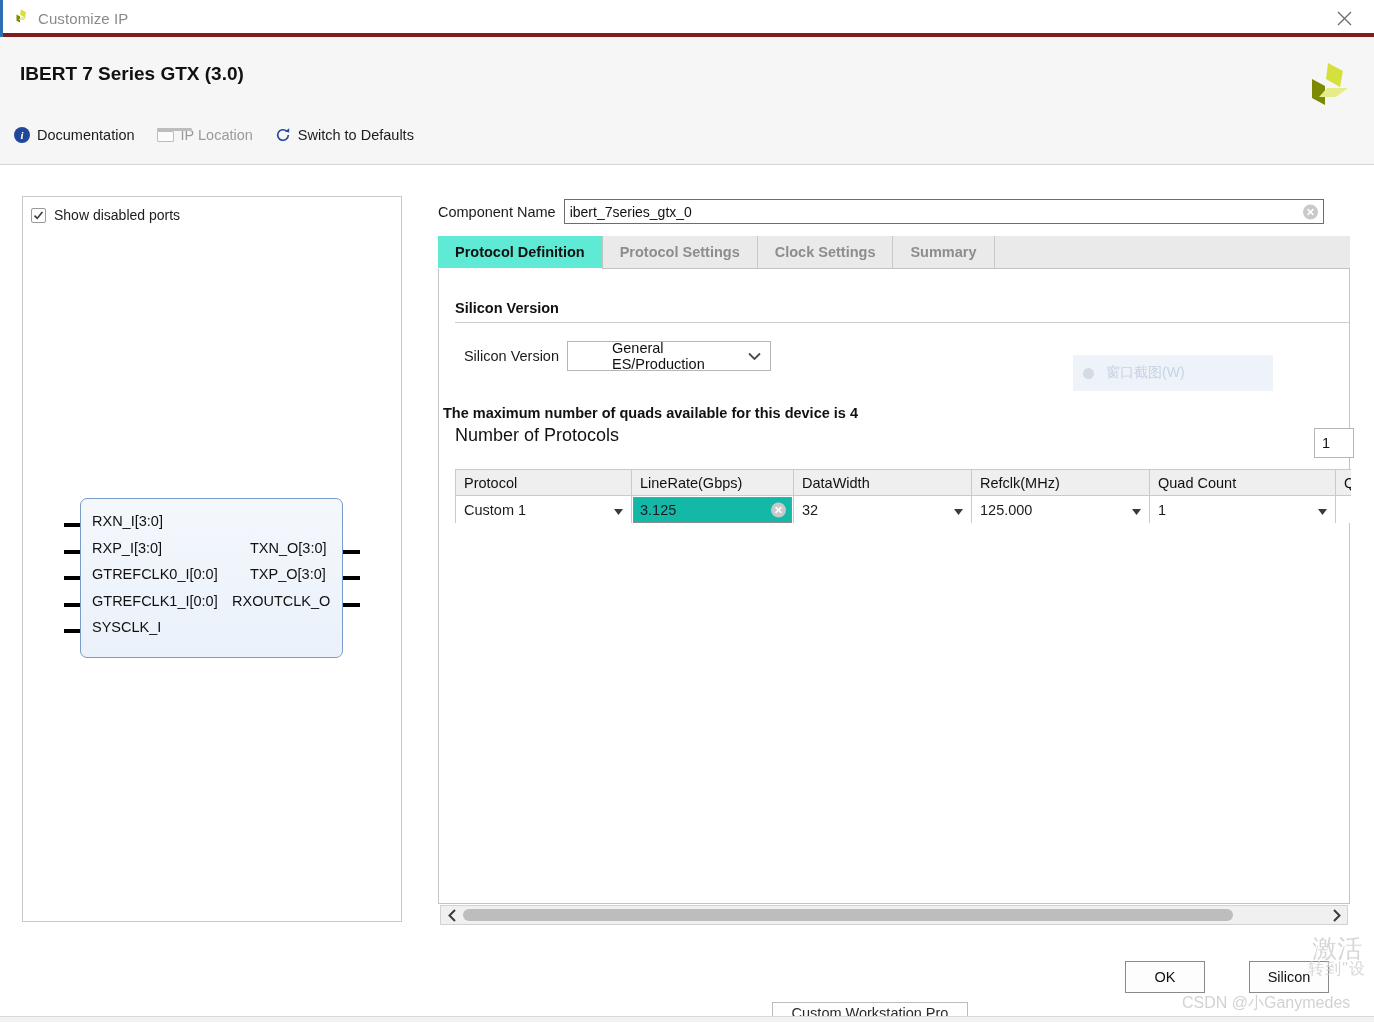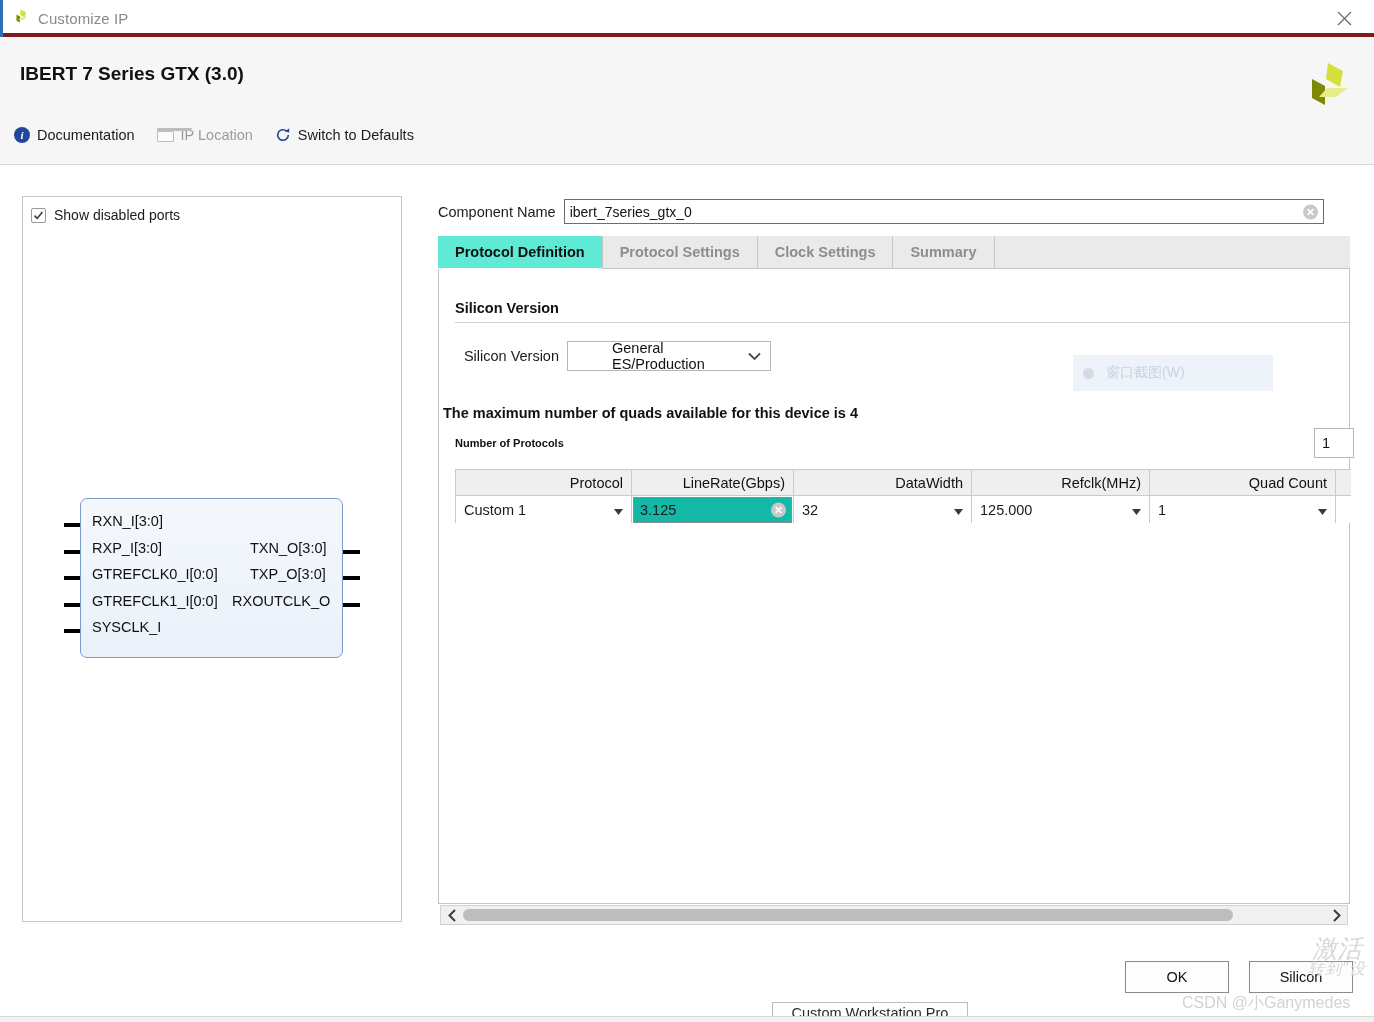--- a/index.html
+++ b/index.html
@@ -216,22 +216,22 @@
   .combo .chev {
     position: absolute; right: 9px; top: 50%;
     transform: translateY(-50%);
   }
 
   .maxquads {
     position: absolute; left: 4px; top: 136px;
     font-size: 14.5px; font-weight: bold; color: #111;
   }
   .numprot {
-    position: absolute; left: 16px; top: 168px;
-    font-size: 11px; color: #111; font-weight: bold;
+    position: absolute; left: 16px; top: 156px;
+    font-size: 18px; color: #111;
   }
   .spinner {
     position: absolute; left: 875px; top: 159px;
     width: 40px; height: 30px;
     border: 1px solid #b6b6b6; background: #fff;
     display:flex; align-items:center;
     padding-left: 7px;
     font-size: 14.5px; color: #111;
   }
 
@@ -244,21 +244,21 @@
   table.proto {
     border-collapse: collapse;
     table-layout: fixed;
     width: 1010px;
     font-size: 14.5px;
   }
   table.proto th {
     background: #efefef;
     border: 1px solid #cacaca;
     font-weight: normal;
-    text-align: right;
+    text-align: left;
     padding: 4px 8px;
     height: 26px;
     color: #111;
   }
   table.proto td {
     border: 1px solid #cacaca;
     padding: 0;
     height: 28px;
     background: #fff;
     vertical-align: middle;
@@ -312,40 +312,39 @@
     color: #c7d3e2; font-size: 14px;
   }
   .ghost-dot {
     width: 11px; height: 11px; border-radius:50%;
     background: #d4dbe4;
   }
 
   
   .footer-btn {
     position: absolute;
-    width: 104px; height: 32px;
+    width: 80px; height: 32px;
     background: #fdfdfd;
     border: 1px solid #8a8a8a;
     font-family: "Liberation Sans", sans-serif;
     font-size: 14.5px; color: #111;
     display:flex; align-items:center; justify-content:center;
   }
   #ok-button { left: 1125px; top: 961px; }
   #cancel-button { left: 1249px; top: 961px; }
 
   
   .wm-activate {
     position: absolute; right: 8px; top: 935px;
     text-align: center;
     color: #d7d7d7;
     font-size: 25px;
     line-height: 1.05;
     pointer-events: none;
     user-select: none;
-    font-style: italic;
   }
   .wm-activate .l2 { font-size: 16px; letter-spacing: 1px; }
   .wm-csdn {
     position: absolute; left: 1182px; top: 993px;
     color: #d2d2d2; font-size: 16px;
     pointer-events: none; user-select: none;
   }
   .taskbar-chip {
     position: absolute; left: 772px; top: 1002px;
     width: 196px; height: 22px;

